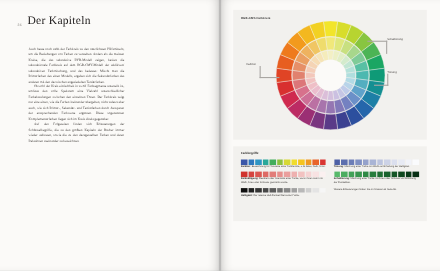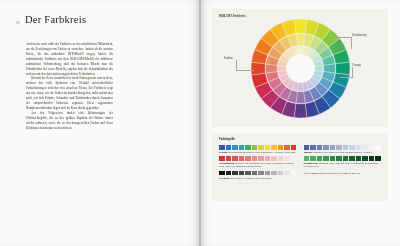--- a/index.html
+++ b/index.html
@@ -95,21 +95,21 @@
     background:linear-gradient(to right,rgba(0,0,0,.20),rgba(0,0,0,.07),rgba(0,0,0,.20));
   }
 </style>
 </head>
 <body>
 
 <div class="spread">
 
   <div class="page page-left">
     <div class="folio folio-left">36</div>
-    <div class="chapter-title">Der Farbkreis</div>
+    <div class="chapter-title">Der Kapiteln</div>
     <div class="bodycol">
       <p>Auch heute noch zählt der Farbkreis zu den nützlichsten Hilfsmitteln, um die Beziehungen von Farben zu verstehen. Anders als die meisten Kreise, die das subtraktive RYB-Modell zeigen, basiert die subtraktionale Farbkreis auf dem RGB-CMY-Modell der additiven/ subtraktiven Farbmischung, und das bedeutet: Mischt man die Primärfarben des einen Modells, ergeben sich die Sekundärfarben des anderen mit den dazwischen angesiedelten Tertiärfarben.</p>
       <p>Obwohl der Kreis einfachheit in zwölf Farbsegmente unterteilt ist, umfasst den volle Spektrum eine Vielzahl unterschiedlicher Farbabstufungen zwischen den einzelnen Tönen. Der Farbkreis zeigt nur eine einen, wie die Farben ineinander übergehen, nicht zuletzt aber auch, wie sich Primär-, Sekundär- und Tertiärfarben durch Aussparen der entsprechenden Farbwerte ergänzen. Diese sogenannten Komplementärfarben liegen sich im Kreis direkt gegenüber.</p>
       <p>Auf den Folgeseiten finden sich Erläuterungen der Schlüsselbegriffe, die zu den größten Kapiteln der Bücher immer wieder auftreten, sowie die zu den dazugestellten Farben und deren Relationen zueinander zu bezeichnen.</p>
     </div>
   </div>
 
   <div class="page page-right">
     <div class="folio folio-right">37</div>
 

